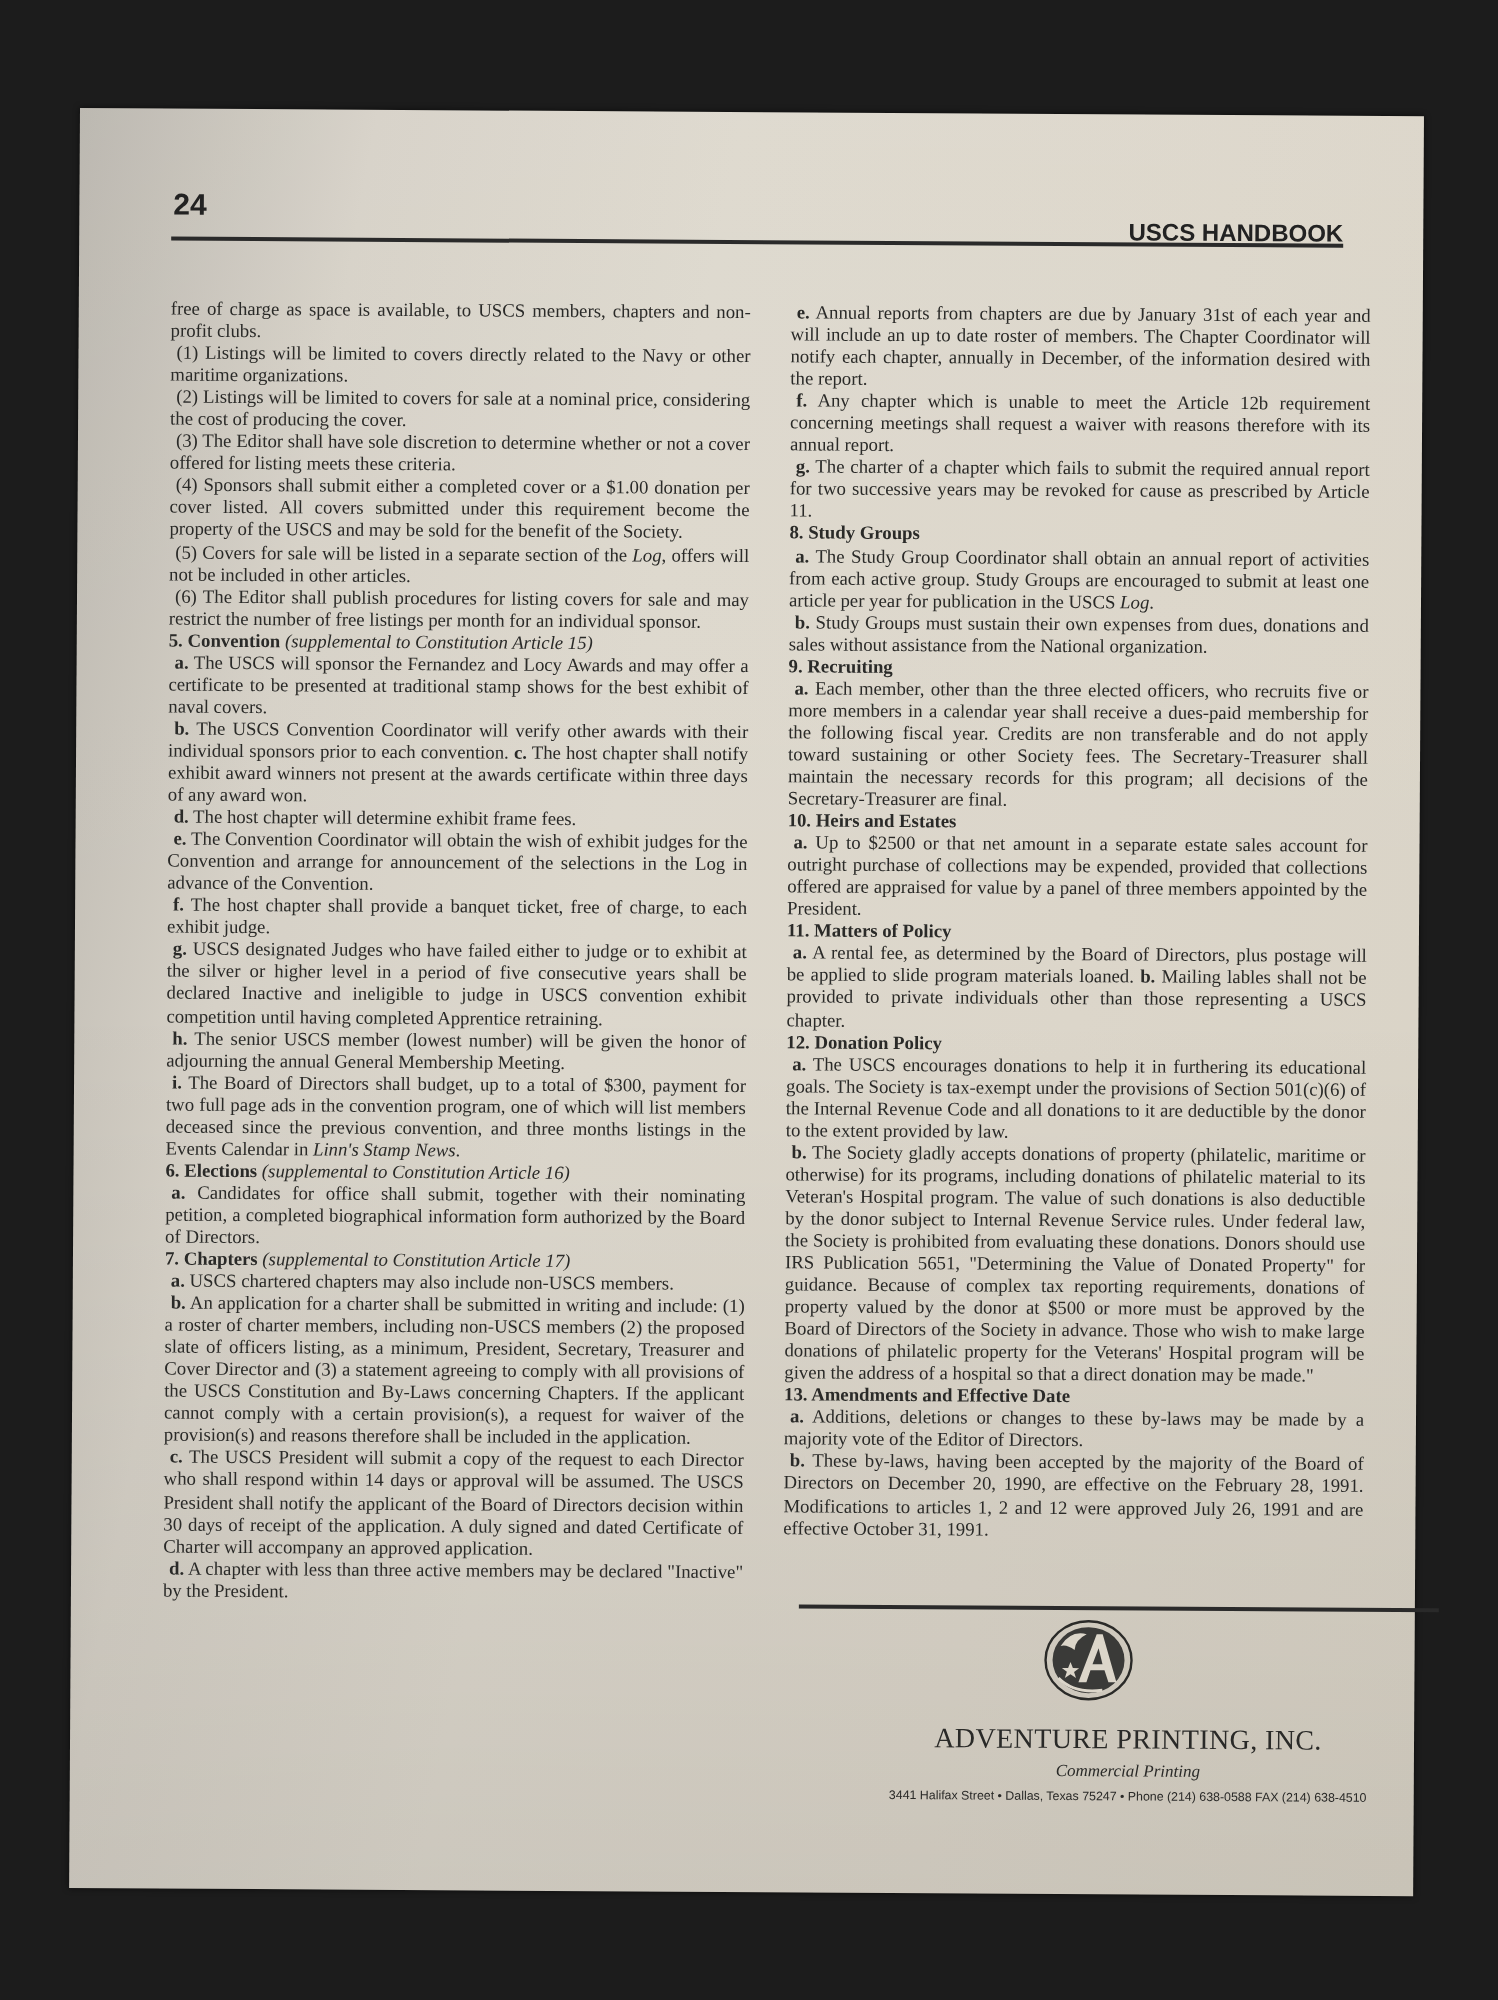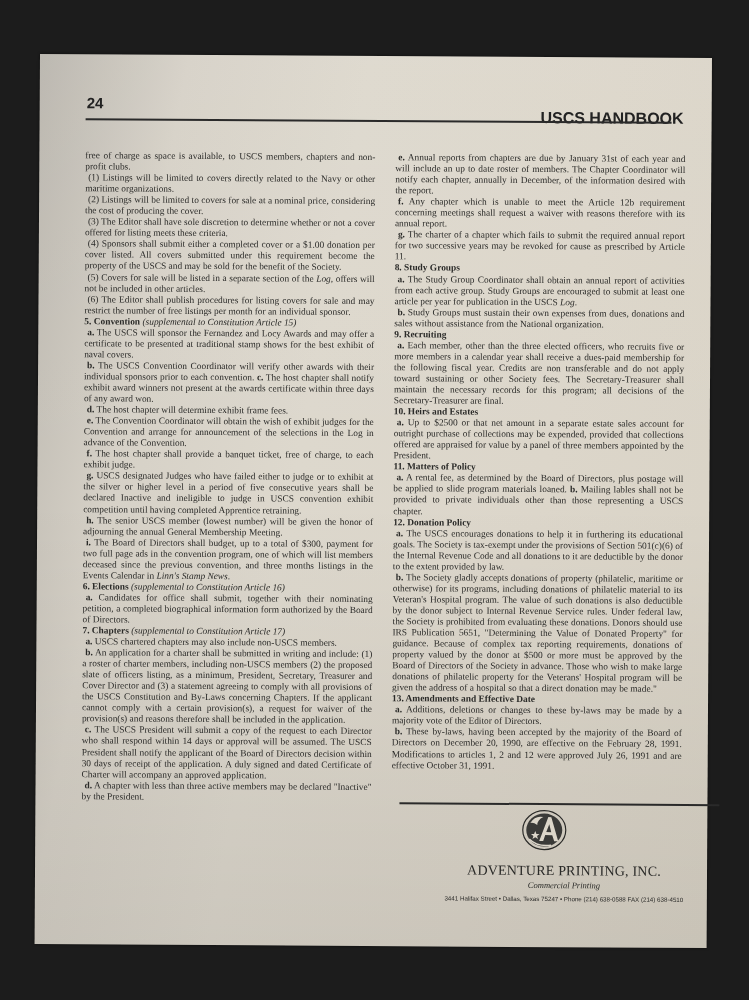--- a/index.html
+++ b/index.html
@@ -21,22 +21,22 @@
   .shade {
     position: absolute; left: 0; top: 0; right: 0; bottom: 0;
     background: linear-gradient(180deg, rgba(255,255,255,0.05) 0%, rgba(0,0,0,0) 50%, rgba(0,0,0,0.08) 100%);
     pointer-events: none;
   }
   .header-num {
     position: absolute; left: 47px; top: 40px;
     font-family: "Liberation Sans", sans-serif; font-weight: bold; font-size: 15px; color: #222;
   }
   .header-title {
-    position: absolute; right: 28px; top: 52px;
-    font-family: "Liberation Sans", sans-serif; font-weight: bold; font-size: 16px; color: #222;
+    position: absolute; right: 40px; top: 52px;
+    font-family: "Liberation Sans", sans-serif; font-weight: bold; font-size: 12px; color: #222;
   }
   .header-rule {
     position: absolute; left: 46px; right: 40px; top: 64px;
     height: 2px; background: #2a2a2a;
   }
   .col {
     position: absolute; top: 96px;
     width: 290px;
     font-size: 9.4px; line-height: 11.05px; color: #2a2a28;
     text-align: justify;

